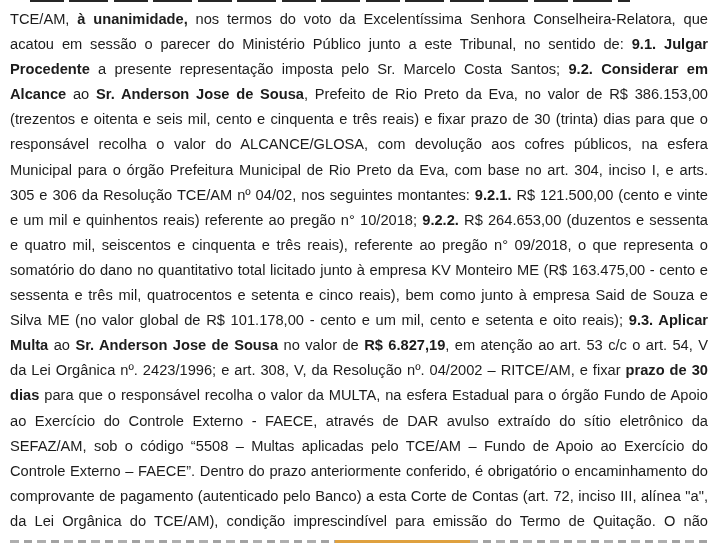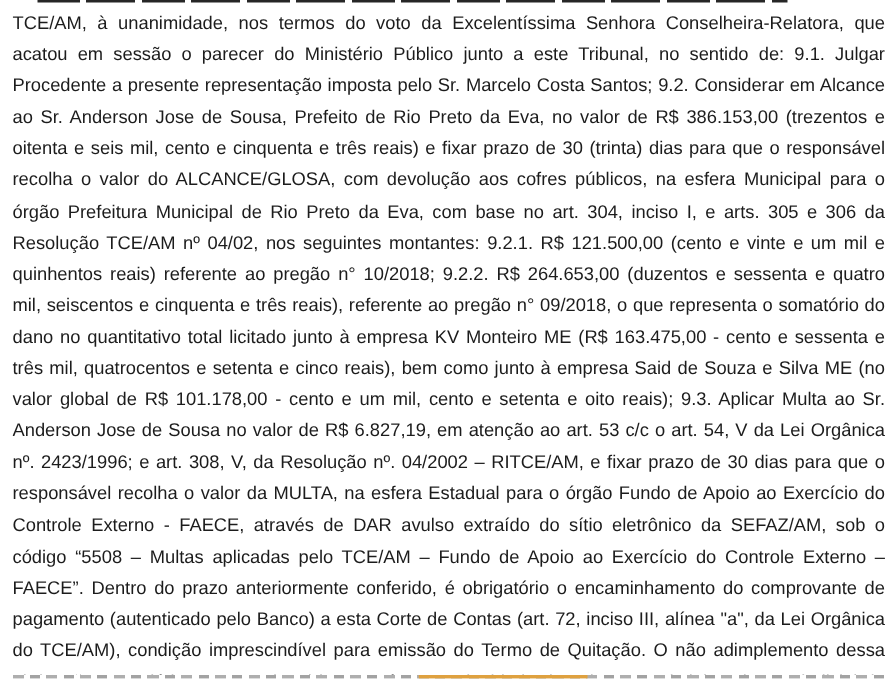--- a/index.html
+++ b/index.html
@@ -23,21 +23,21 @@
     }
     .ruling {
       margin: 0;
       font-size: 14.67px;
       line-height: 25.1px;
       color: #1c1c1c;
       text-align: justify;
       text-align-last: justify;
       word-spacing: 0.4px;
     }
-    .ruling .b { font-weight: normal; }
+    .ruling .b { font-weight: bold; }
     
     .top-remnant {
       position: absolute;
       top: 0;
       left: 30px;
       width: 600px;
       height: 2px;
       background: repeating-linear-gradient(90deg,
         #262626 0 34px, rgba(255,255,255,0) 34px 39px,
         #262626 39px 78px, rgba(255,255,255,0) 78px 84px);

